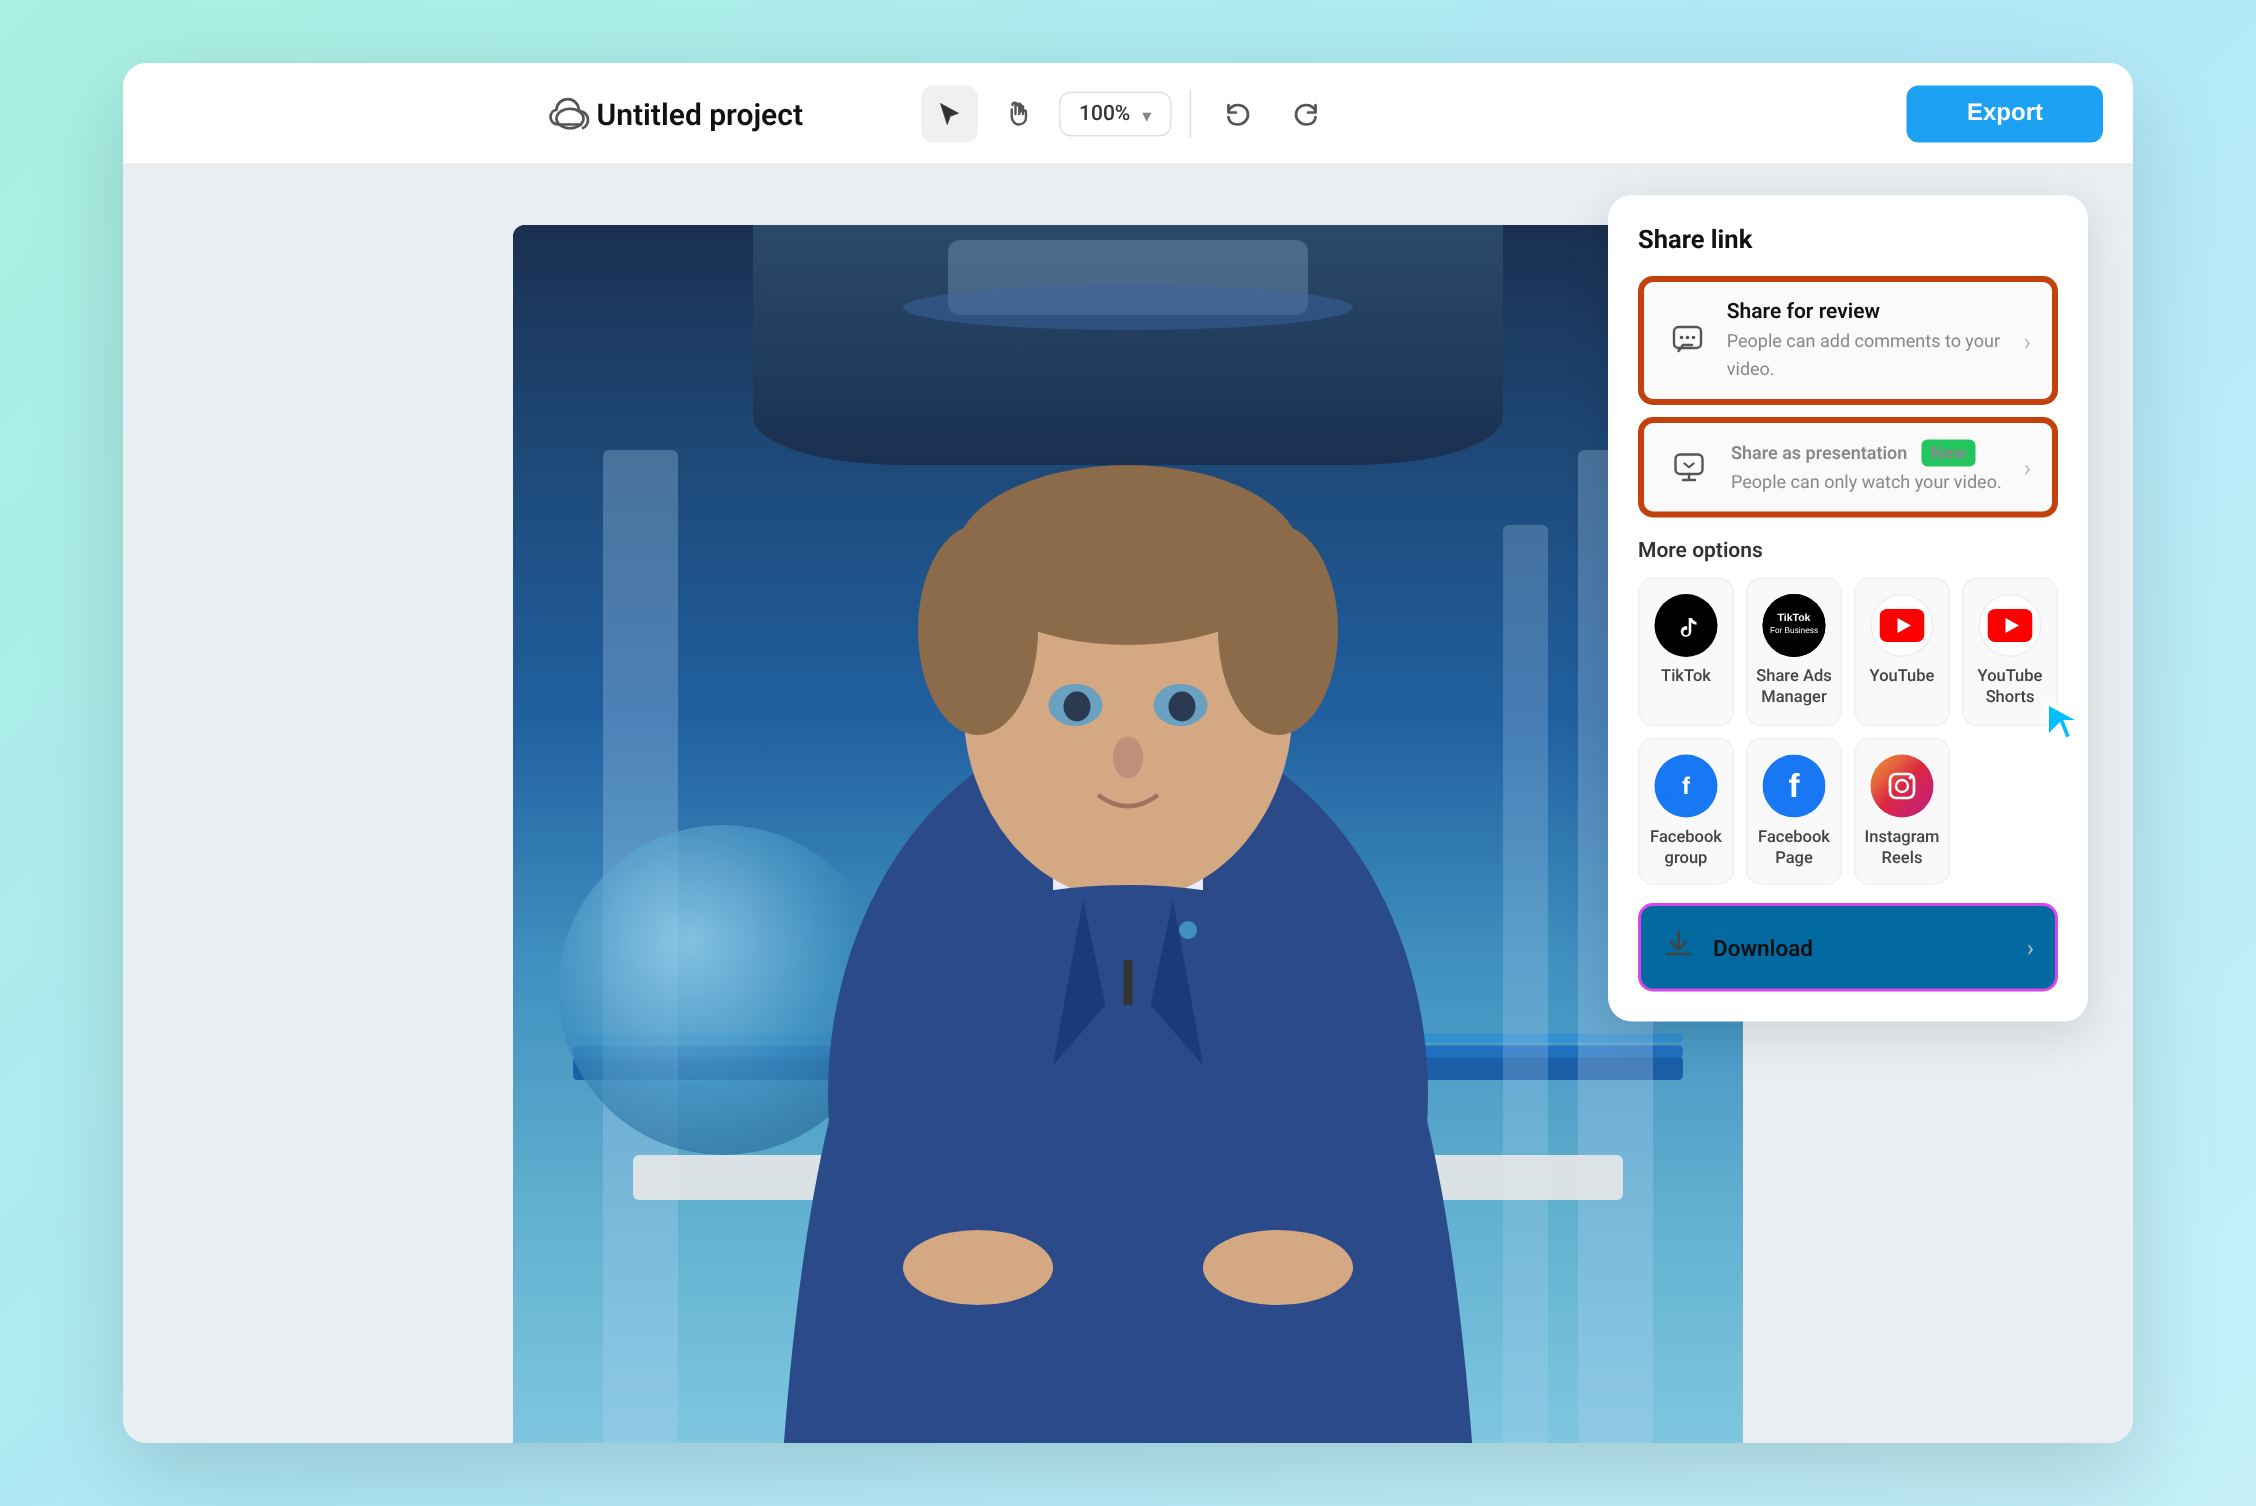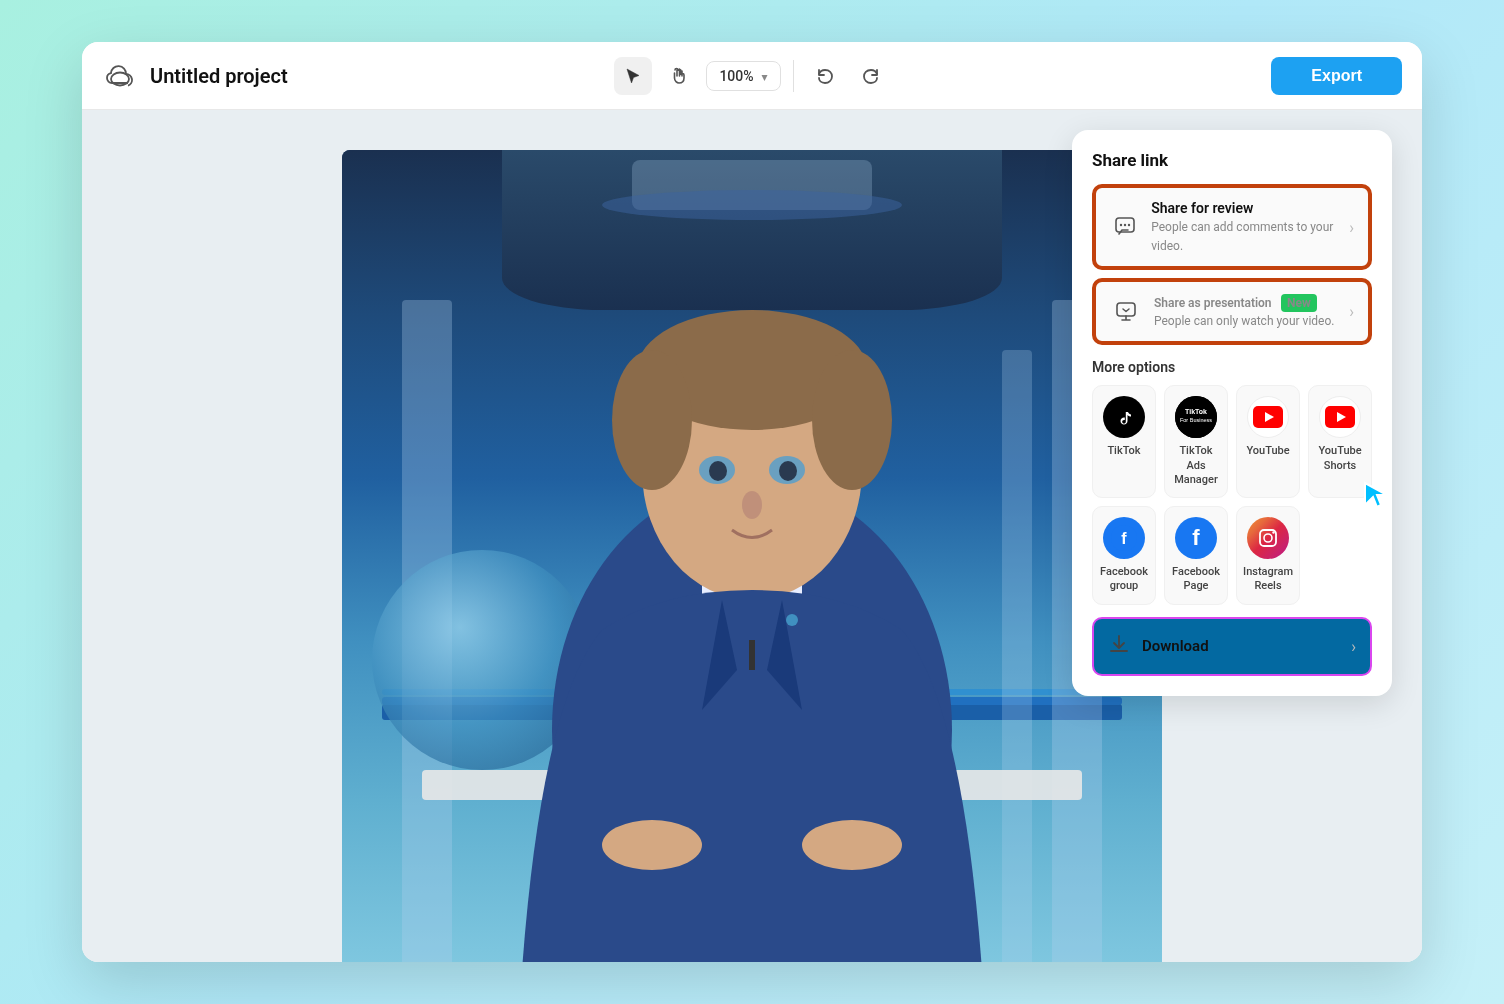--- a/index.html
+++ b/index.html
@@ -33,22 +33,23 @@
       display: flex;
       align-items: center;
       padding: 0 20px;
       border-bottom: 1px solid #e8e8e8;
       flex-shrink: 0;
     }
 
     .header-left {
       display: flex;
       align-items: center;
-      gap: 12px;
+      gap: 0;
       flex: 1;
+      justify-content: flex-end;
     }
 
     .cloud-icon {
       width: 36px;
       height: 36px;
       display: flex;
       align-items: center;
       justify-content: center;
       color: #555;
       font-size: 20px;
@@ -524,21 +525,21 @@
         </div>
 
         <div class="social-item">
           <div class="social-icon" style="background:#000;border-radius:50%;display:flex;align-items:center;justify-content:center;width:42px;height:42px;">
             <svg width="42" height="42" viewBox="0 0 42 42" fill="none">
               <circle cx="21" cy="21" r="21" fill="#000"></circle>
               <text x="21" y="18" text-anchor="middle" fill="white" font-size="7" font-weight="700" font-family="sans-serif">TikTok</text>
               <text x="21" y="26" text-anchor="middle" fill="white" font-size="5.5" font-family="sans-serif">For Business</text>
             </svg>
           </div>
-          <span class="social-label">TikTok Ads Manager</span>
+          <span class="social-label">Share Ads Manager</span>
         </div>
 
         <div class="social-item">
           <div class="social-icon" style="background:#fff;border:1px solid #eee;border-radius:50%;display:flex;align-items:center;justify-content:center;width:42px;height:42px;">
             <svg width="30" height="22" viewBox="0 0 30 22" fill="none">
               <rect width="30" height="22" rx="5" fill="#FF0000"></rect>
               <polygon points="12,6 12,16 21,11" fill="white"></polygon>
             </svg>
           </div>
           <span class="social-label">YouTube</span>

